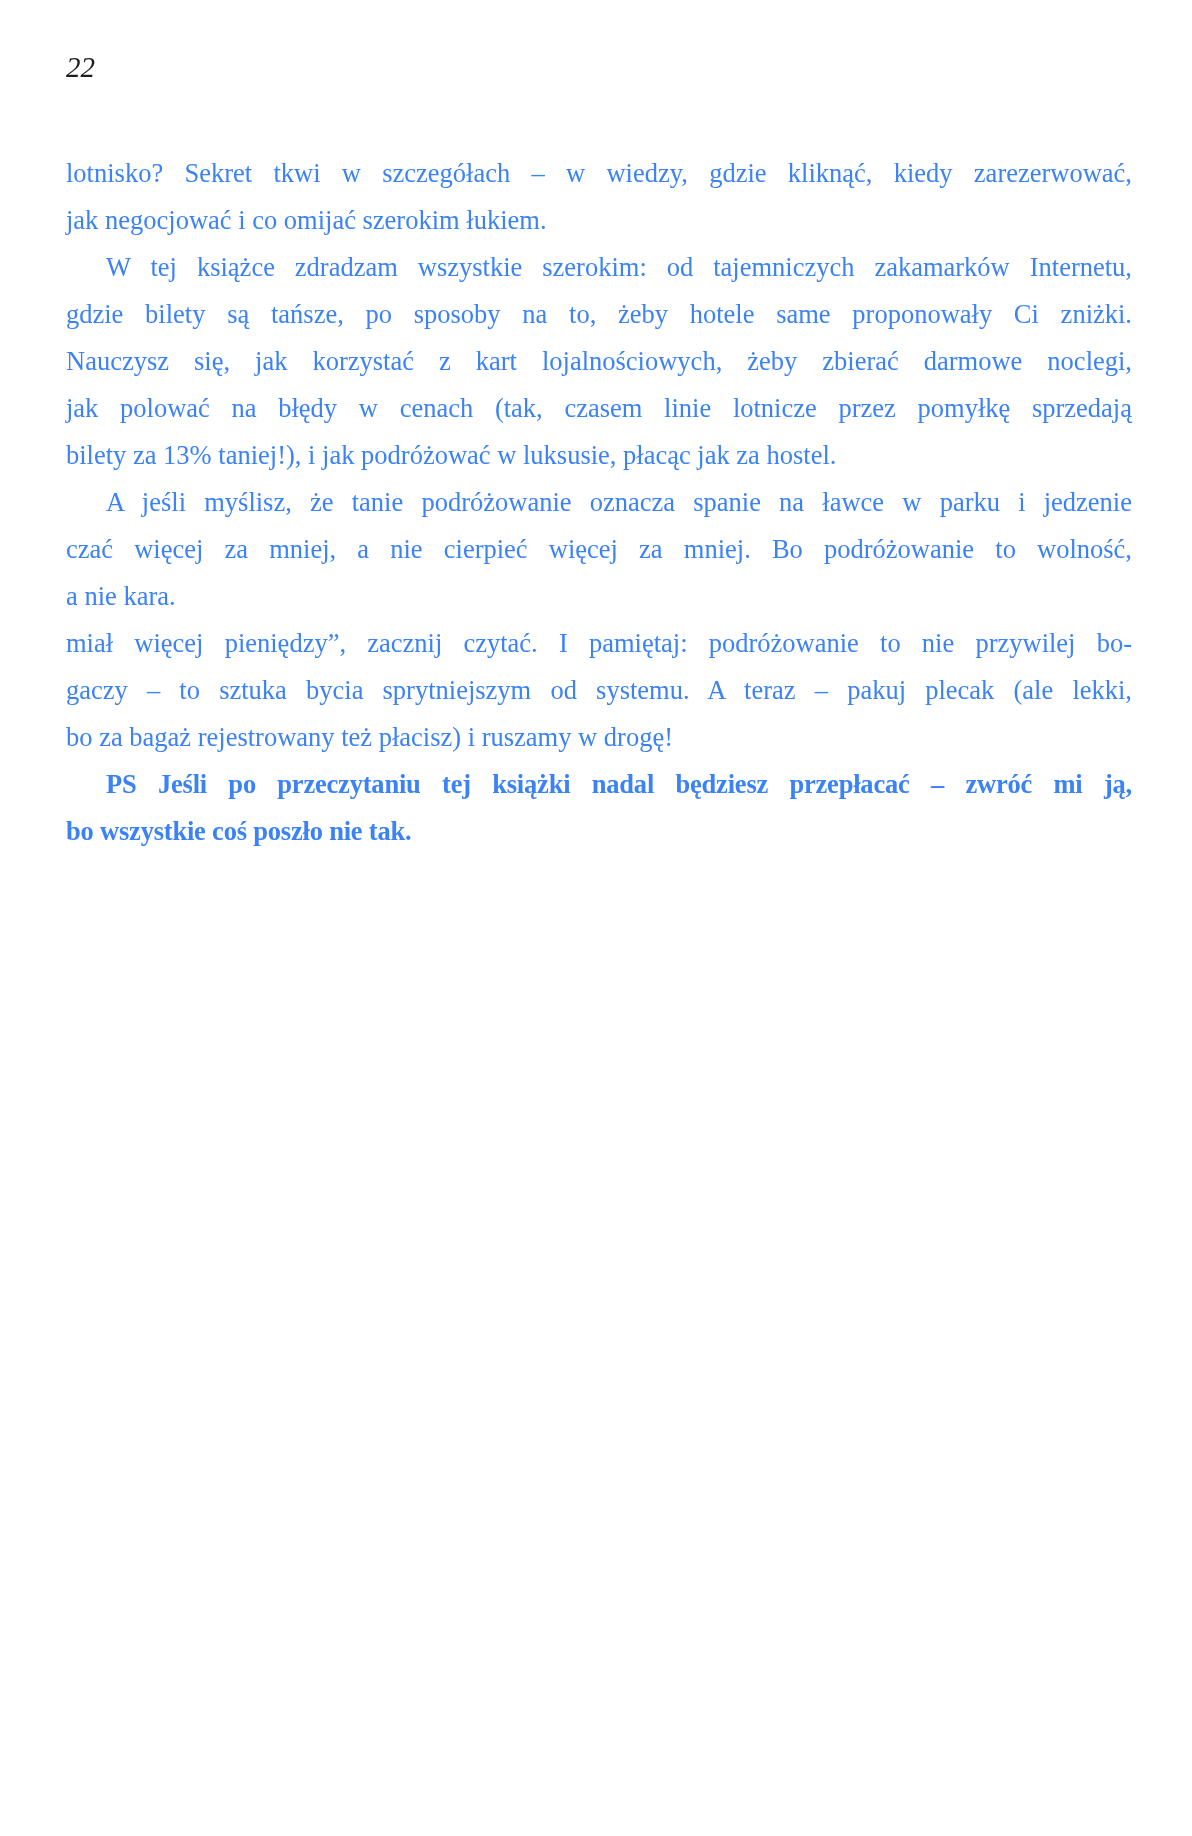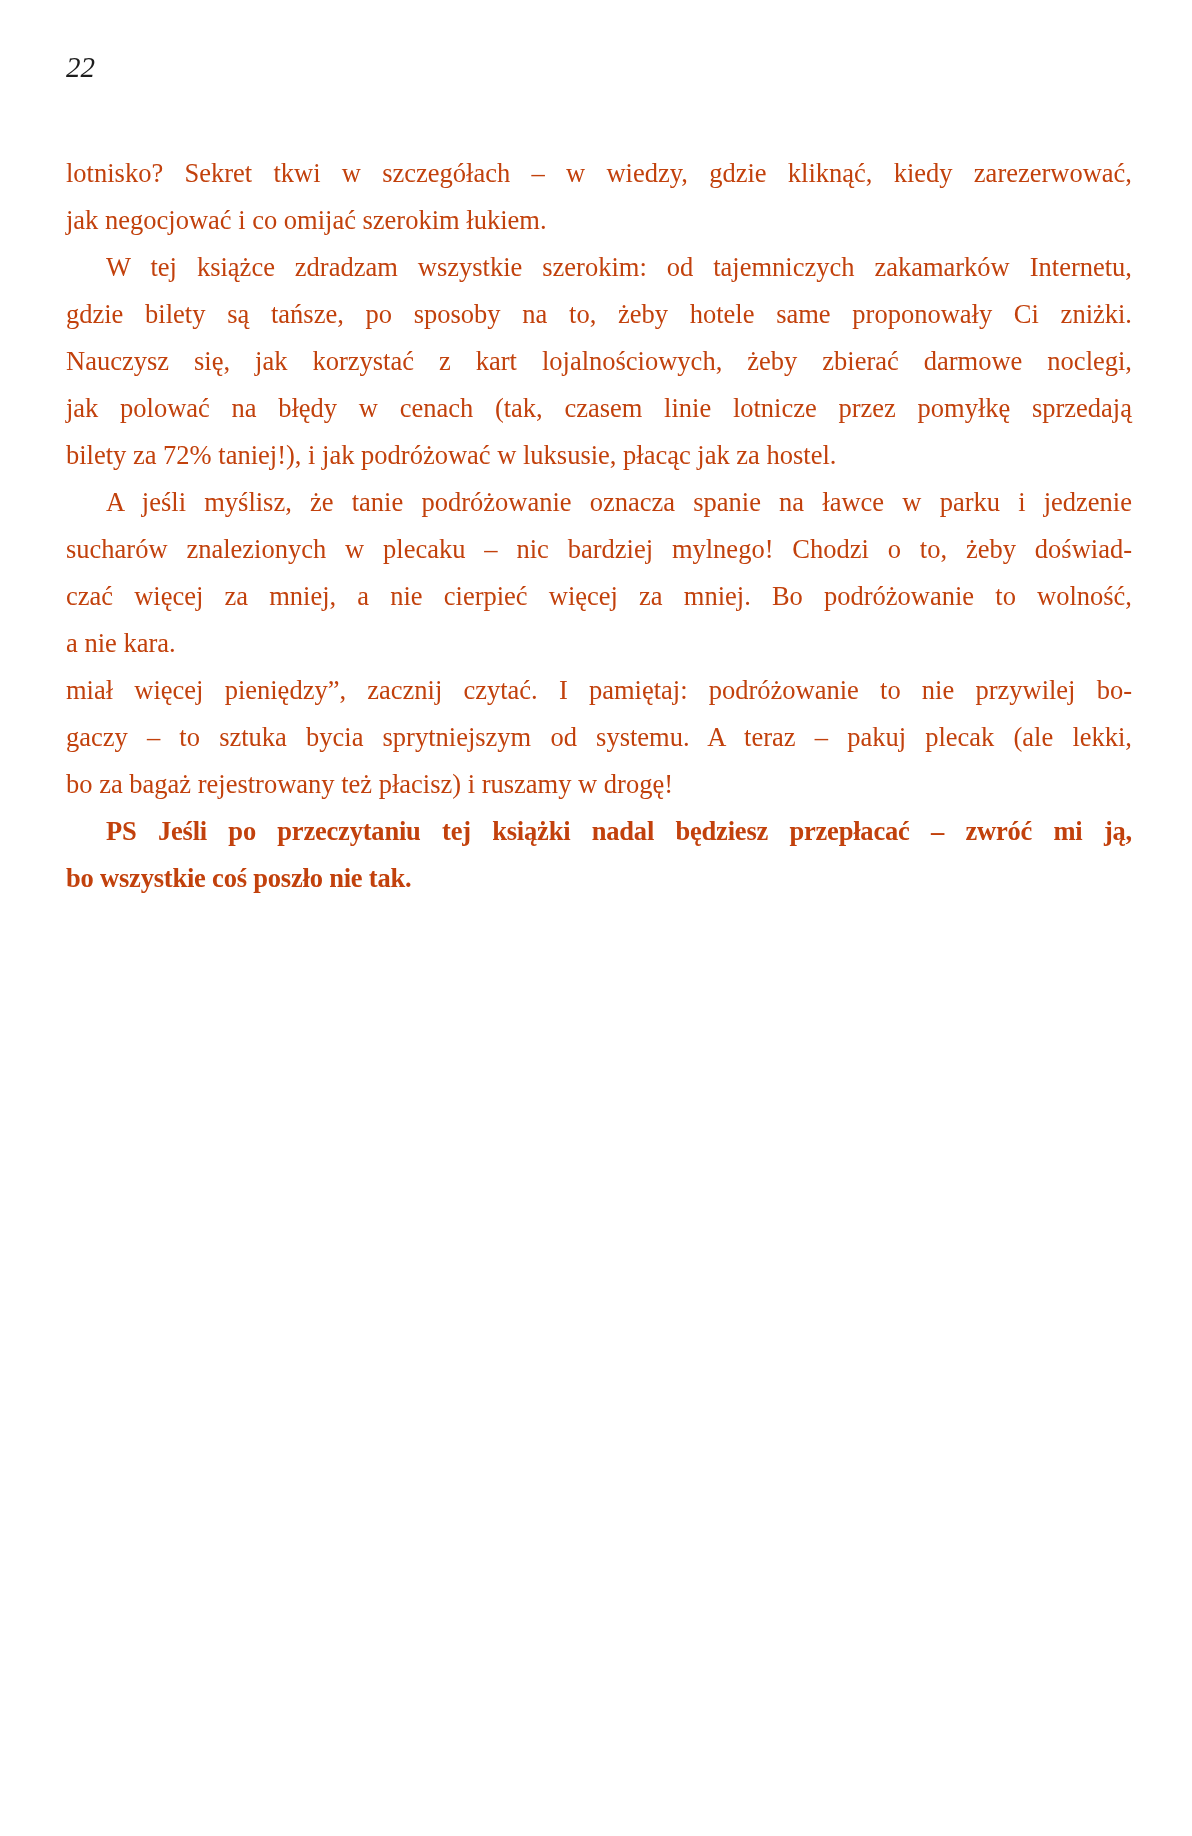--- a/index.html
+++ b/index.html
@@ -25,21 +25,21 @@
     line-height: 1.1;
     color: #1d1d1d;
   }
   .text-block {
     position: absolute;
     left: 66px;
     top: 150px;
     width: 1066px;
     font-size: 26.5px;
     line-height: 47px;
-    color: #c2410c;
+    color: #3b82f6;
   }
   .para {
     margin: 0;
     padding: 0;
   }
   .line {
     display: block;
     text-align: justify;
     text-align-last: justify;
     white-space: normal;
@@ -68,26 +68,25 @@
     <p class="para">
       <span class="line">lotnisko? Sekret tkwi w szczegółach – w wiedzy, gdzie kliknąć, kiedy zarezerwować,</span>
       <span class="line last">jak negocjować i co omijać szerokim łukiem.</span>
     </p>
 
     <p class="para">
       <span class="line indent">W tej książce zdradzam wszystkie szerokim: od tajemniczych zakamarków Internetu,</span>
       <span class="line">gdzie bilety są tańsze, po sposoby na to, żeby hotele same proponowały Ci zniżki.</span>
       <span class="line">Nauczysz się, jak korzystać z kart lojalnościowych, żeby zbierać darmowe noclegi,</span>
       <span class="line">jak polować na błędy w cenach (tak, czasem linie lotnicze przez pomyłkę sprzedają</span>
-      <span class="line last">bilety za 72% taniej!), i jak podróżować w luksusie, płacąc jak za hostel.</span>
+      <span class="line last">bilety za 13% taniej!), i jak podróżować w luksusie, płacąc jak za hostel.</span>
     </p>
 
     <p class="para">
       <span class="line indent">A jeśli myślisz, że tanie podróżowanie oznacza spanie na ławce w parku i jedzenie</span>
-      <span class="line">sucharów znalezionych w plecaku – nic bardziej mylnego! Chodzi o to, żeby doświad-</span>
       <span class="line">czać więcej za mniej, a nie cierpieć więcej za mniej. Bo podróżowanie to wolność,</span>
       <span class="line last">a nie kara.</span>
     </p>
 
     <p class="para">
       <span class="line">miał więcej pieniędzy”, zacznij czytać. I pamiętaj: podróżowanie to nie przywilej bo-</span>
       <span class="line">gaczy – to sztuka bycia sprytniejszym od systemu. A teraz – pakuj plecak (ale lekki,</span>
       <span class="line last">bo za bagaż rejestrowany też płacisz) i ruszamy w drogę!</span>
     </p>
 

